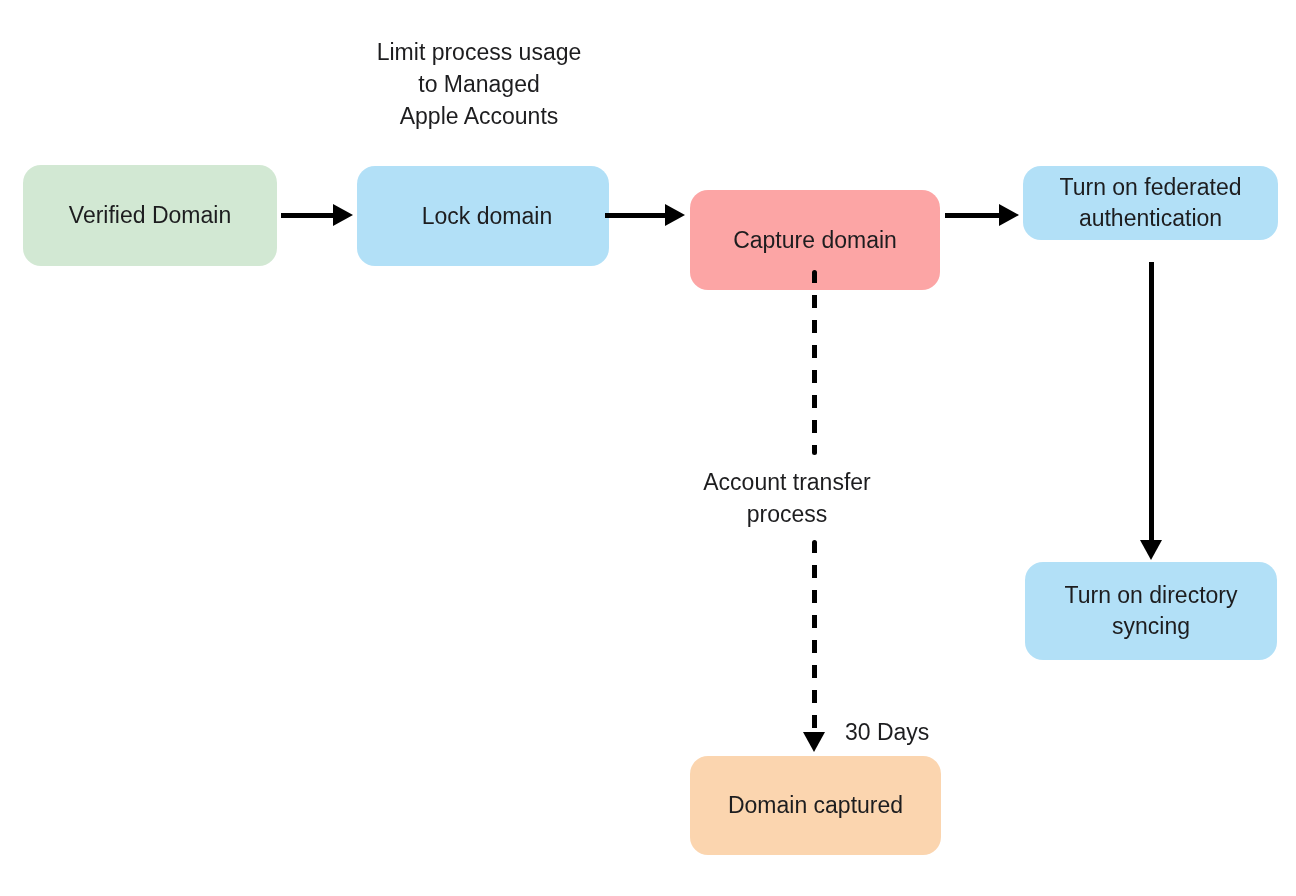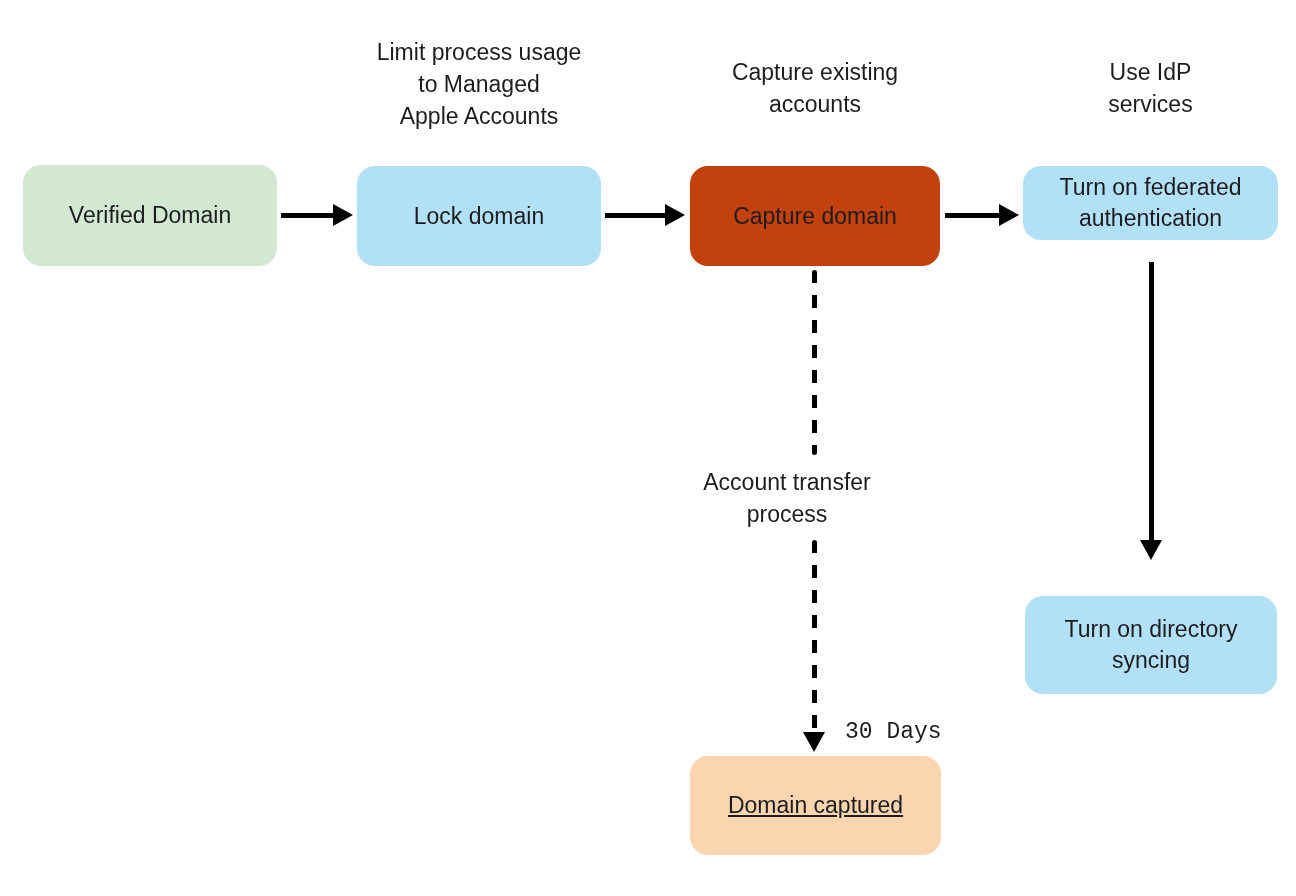--- a/index.html
+++ b/index.html
@@ -24,35 +24,35 @@
     justify-content: center;
     text-align: center;
     font-size: 23px;
     line-height: 31px;
     white-space: pre-line;
   }
   #node-verified   { left: 23px;   top: 165px; width: 254px; height: 101px; }
   #node-lock       { left: 357px;  top: 166px; width: 244px; height: 100px; }
   #node-capture    { left: 690px;  top: 166px; width: 250px; height: 100px; }
   #node-federated  { left: 1023px; top: 166px; width: 255px; height: 74px;  }
-  #node-directory  { left: 1025px; top: 562px; width: 252px; height: 98px; margin-top: 34px;  }
-  #node-captured   { left: 690px;  top: 756px; width: 251px; height: 99px; text-decoration: underline;  }
+  #node-directory  { left: 1025px; top: 562px; width: 252px; height: 98px;  }
+  #node-captured   { left: 690px;  top: 756px; width: 251px; height: 99px;  }
 
   .annotation {
     position: absolute;
     text-align: center;
     font-size: 23px;
     line-height: 32px;
     white-space: pre-line;
   }
   #ann-lock      { left: 337px;  top: 36px;  width: 284px; }
   #ann-capture   { left: 690px;  top: 56px;  width: 250px; }
   #ann-idp       { left: 1023px; top: 56px;  width: 255px; }
   #ann-transfer  { left: 662px;  top: 466px; width: 250px; }
-  #ann-days      { left: 845px;  top: 716px; white-space: nowrap; text-align: right; font-family: Liberation Mono, monospace; }
+  #ann-days      { left: 845px;  top: 716px; white-space: nowrap; text-align: right; }
 
   .hline {
     position: absolute;
     height: 5px;
     background: #000000;
   }
   .vline {
     position: absolute;
     width: 5px;
     background: #000000;
@@ -96,37 +96,33 @@
   #arrow5-head { left: 803px; top: 732px; }
 </style>
 </head>
 <body>
 
 <div class="canvas">
 
   <div class="annotation" id="ann-lock">Limit process usage
 to Managed
 Apple Accounts</div>
-  <div class="annotation" id="ann-capture">Capture existing
-accounts</div>
-  <div class="annotation" id="ann-idp">Use IdP
-services</div>
   <div class="annotation" id="ann-transfer">Account transfer
 process</div>
   <div class="annotation" id="ann-days">30 Days</div>
 
   <div class="node" id="node-verified" style="background-color: rgb(210, 232, 211);">
     <span>Verified Domain</span>
   </div>
 
-  <div class="node" id="node-lock" style="background-color: rgb(178, 224, 247);">
+  <div class="node" id="node-lock" style="background-color: rgb(178, 224, 247); padding-left: 8px;">
     <span>Lock domain</span>
   </div>
 
-  <div class="node" id="node-capture" style="background-color: #c2410c;">
+  <div class="node" id="node-capture" style="background-color: #fca5a5; margin-top: 24px;">
     <span>Capture domain</span>
   </div>
 
   <div class="node" id="node-federated" style="background-color: rgb(178, 224, 247);">
     <span>Turn on federated
 authentication</span>
   </div>
 
   <div class="node" id="node-directory" style="background-color: rgb(178, 224, 247);">
     <span>Turn on directory

